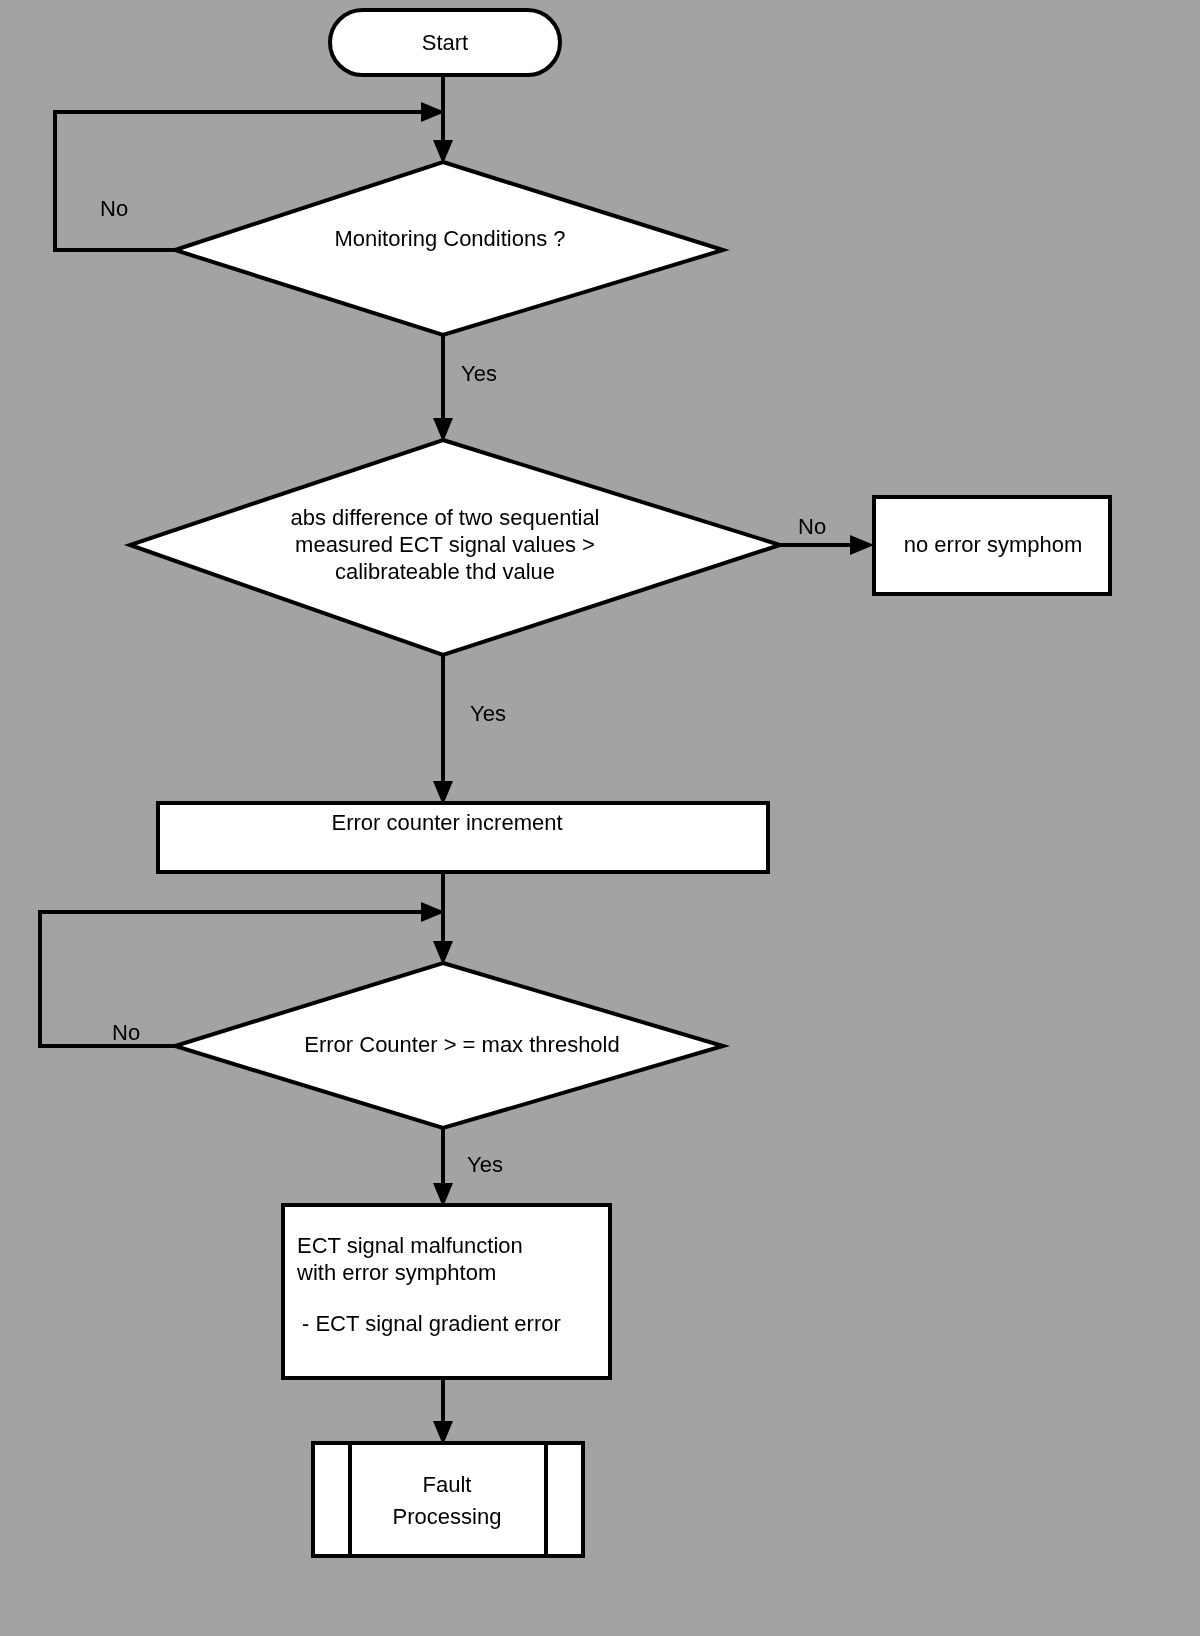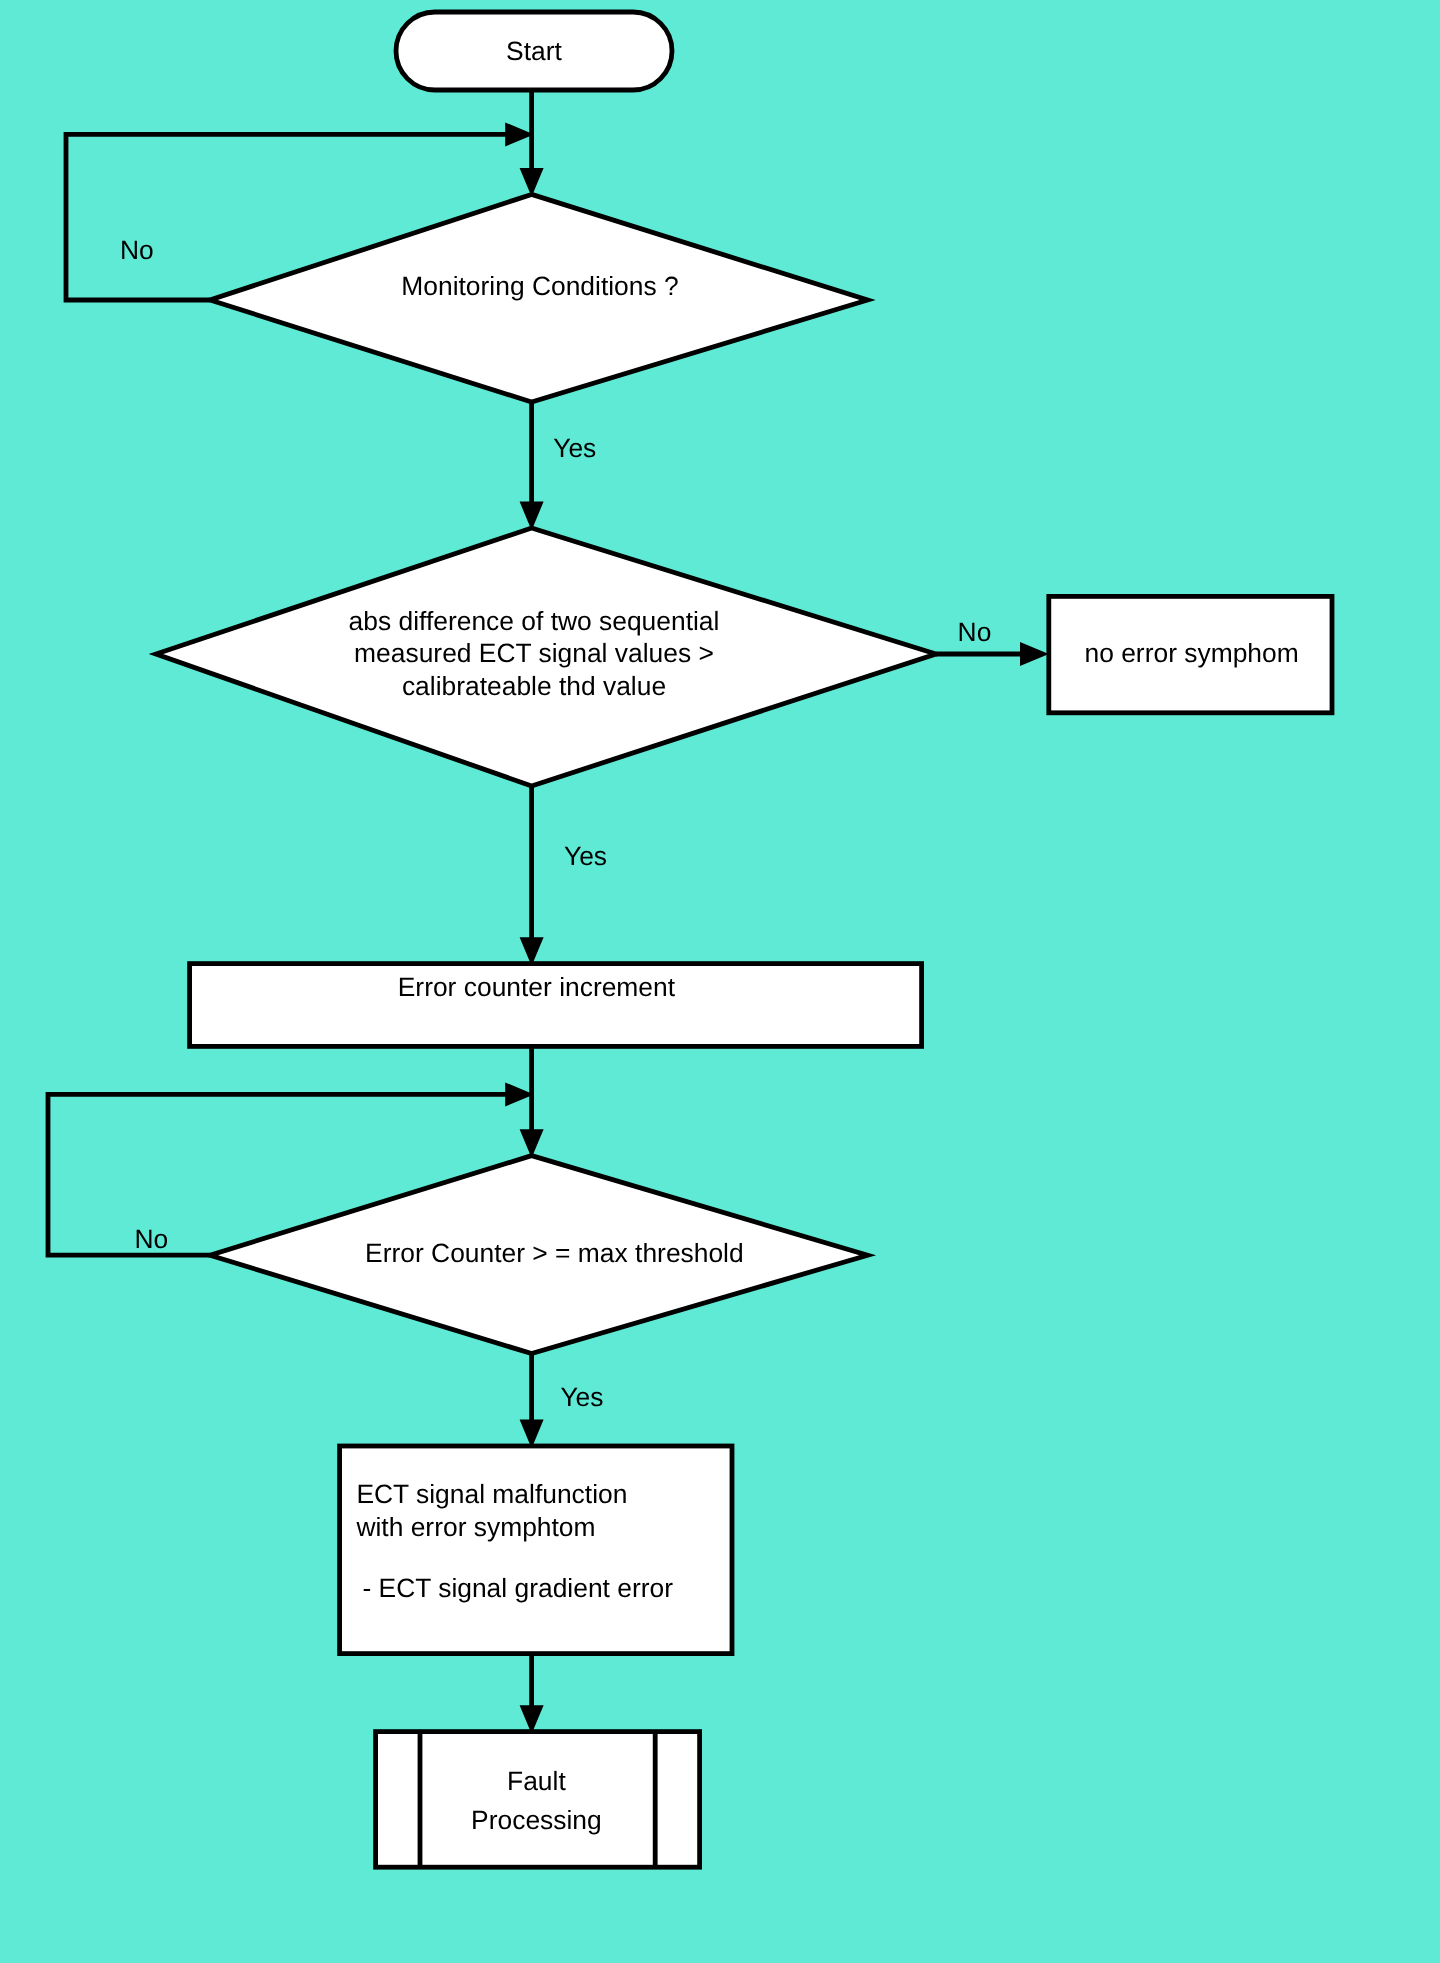--- a/index.html
+++ b/index.html
@@ -9,21 +9,21 @@
     background: #ffffff;
   }
   body {
     font-family: "Liberation Sans", sans-serif;
     color: #000000;
   }
   #page {
     position: relative;
     width: 1200px;
     height: 1636px;
-    background: #5eead4;
+    background: #a3a3a3;
     overflow: hidden;
   }
   #flow-svg {
     position: absolute;
     left: 0;
     top: 0;
     width: 1200px;
     height: 1636px;
     display: block;
   }

